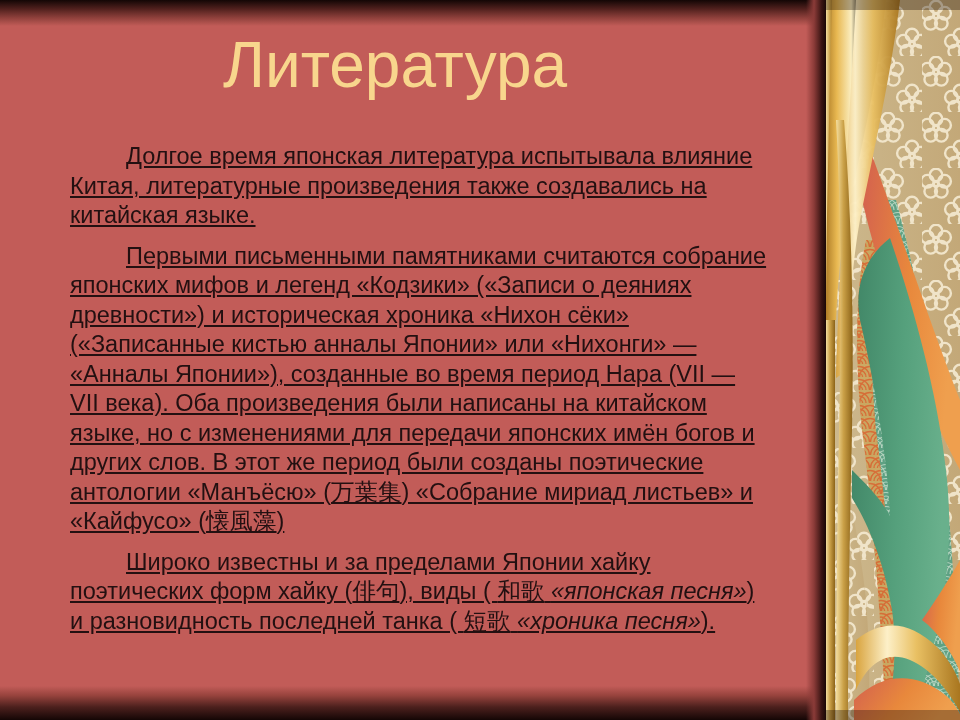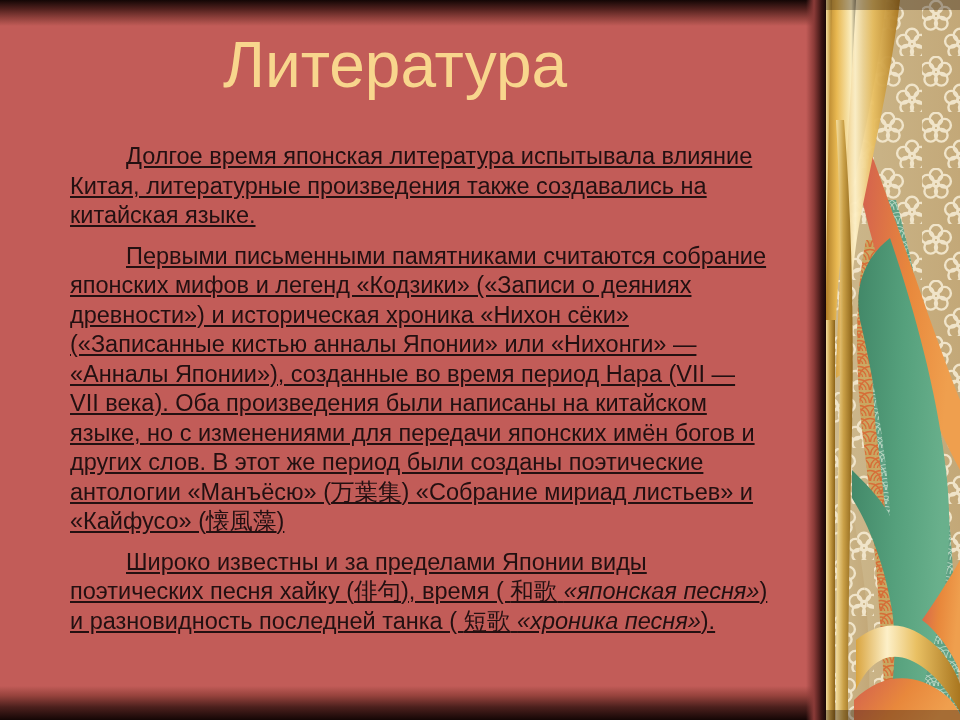--- a/index.html
+++ b/index.html
@@ -97,21 +97,21 @@
     <div class="title">Литература</div>
 
     <div class="body">
       <p>
         <span>Долгое время японская литература испытывала влияние Китая, литературные произведения также создавались на китайская языке.</span>
       </p>
       <p>
         <span>Первыми письменными памятниками считаются собрание японских мифов и легенд «Кодзики» («Записи о деяниях древности») и историческая хроника «Нихон сёки» («Записанные кистью анналы Японии» или «Нихонги» — «Анналы Японии»), созданные во время период Нара (VII — VII века). Оба произведения были написаны на китайском языке, но с изменениями для передачи японских имён богов и других слов. В этот же период были созданы поэтические антологии «Манъёсю» (</span><span class="jp">万葉集</span><span>) «Собрание мириад листьев» и «Кайфусо» (</span><span class="jp">懐風藻</span><span>)</span>
       </p>
       <p>
-        <span>Широко известны и за пределами Японии виды поэтических песня хайку (</span><span class="jp">俳句</span><span>), время ( </span><span class="jp">和歌</span><span> </span><span class="ital">«японская песня»</span><span>) и разновидность последней танка ( </span><span class="jp">短歌</span><span> </span><span class="ital">«хроника песня»</span><span>).</span>
+        <span>Широко известны и за пределами Японии хайку поэтических форм хайку (</span><span class="jp">俳句</span><span>), виды ( </span><span class="jp">和歌</span><span> </span><span class="ital">«японская песня»</span><span>) и разновидность последней танка ( </span><span class="jp">短歌</span><span> </span><span class="ital">«хроника песня»</span><span>).</span>
       </p>
     </div>
 
     <div class="edge-right-dark"></div>
   </div>
 
   <div class="border-panel">
     <svg width="134" height="720" viewBox="0 0 134 720" xmlns="http://www.w3.org/2000/svg">
       <defs>
 

